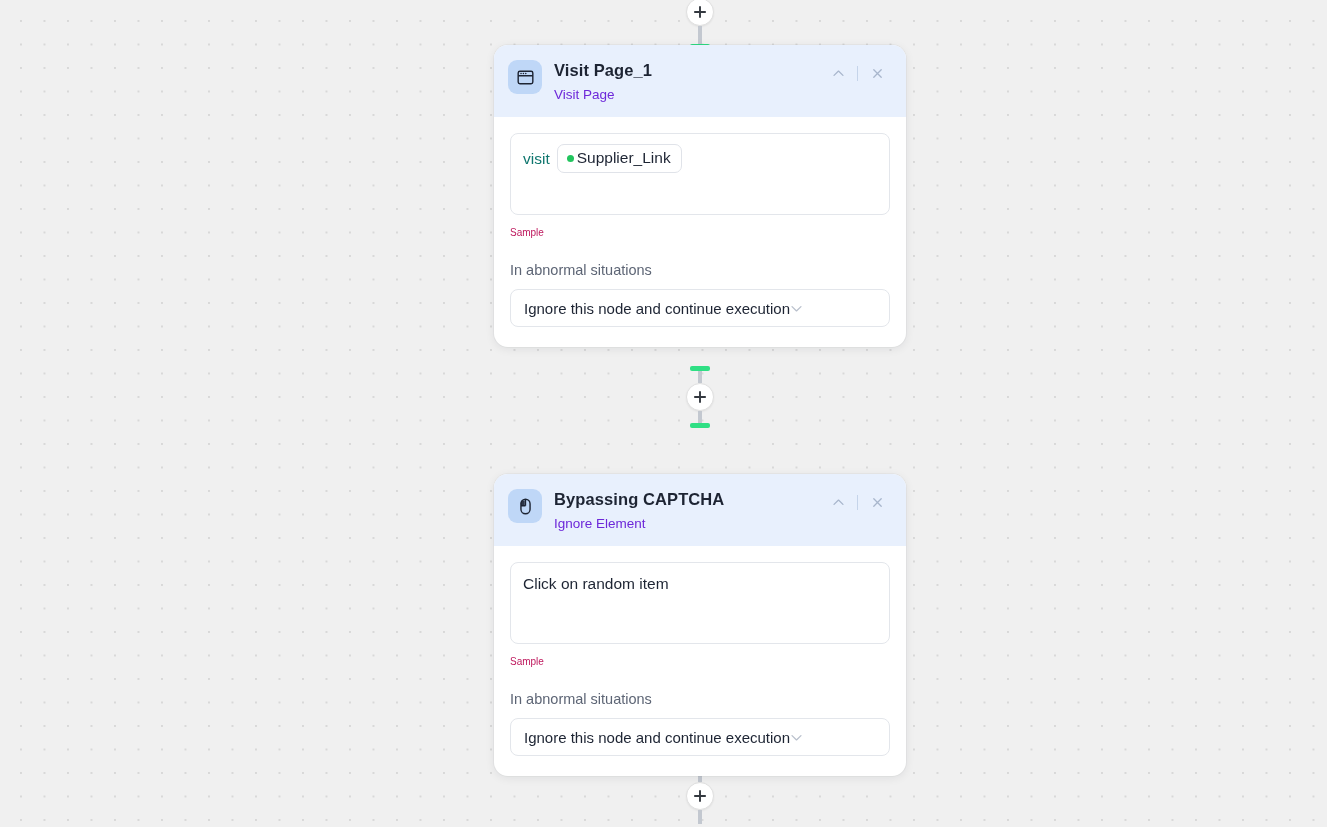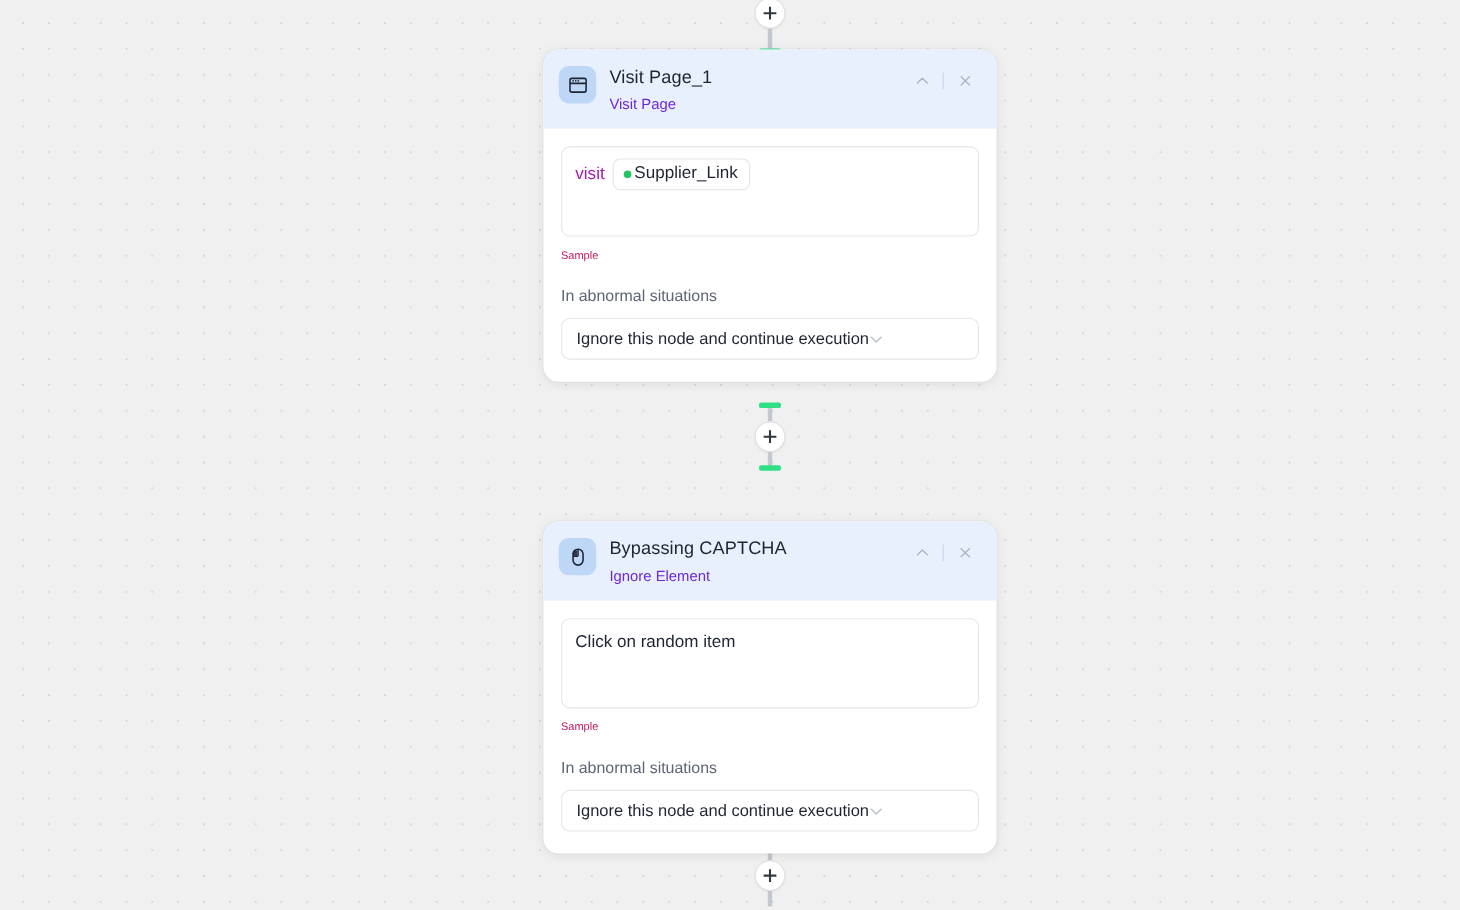--- a/index.html
+++ b/index.html
@@ -93,21 +93,21 @@
     margin-top: 1px;
   }
   .node-icon svg { display: block; }
   .node-titles {
     flex: 1 1 auto;
     min-width: 0;
     padding-top: 1px;
   }
   .node-title {
     font-size: 16.5px;
-    font-weight: normal;
+    font-weight: bold;
     color: #1d2433;
     line-height: 1.25;
     letter-spacing: 0.1px;
   }
   .node-subtitle {
     font-size: 13.5px;
     color: #6d28d9;
     line-height: 1.3;
     margin-top: 5px;
   }
@@ -149,21 +149,21 @@
     box-sizing: border-box;
   }
   .value-row {
     display: flex;
     align-items: center;
     gap: 7px;
     flex-wrap: wrap;
   }
   .value-prefix {
     font-size: 15.5px;
-    color: #a21caf;
+    color: #0f766e;
     line-height: 1.4;
   }
   .var-chip {
     display: inline-flex;
     align-items: center;
     gap: 3px;
     border: 1px solid #e0e3e9;
     border-radius: 7px;
     padding: 3px 10px 3px 9px;
     background: #fff;

